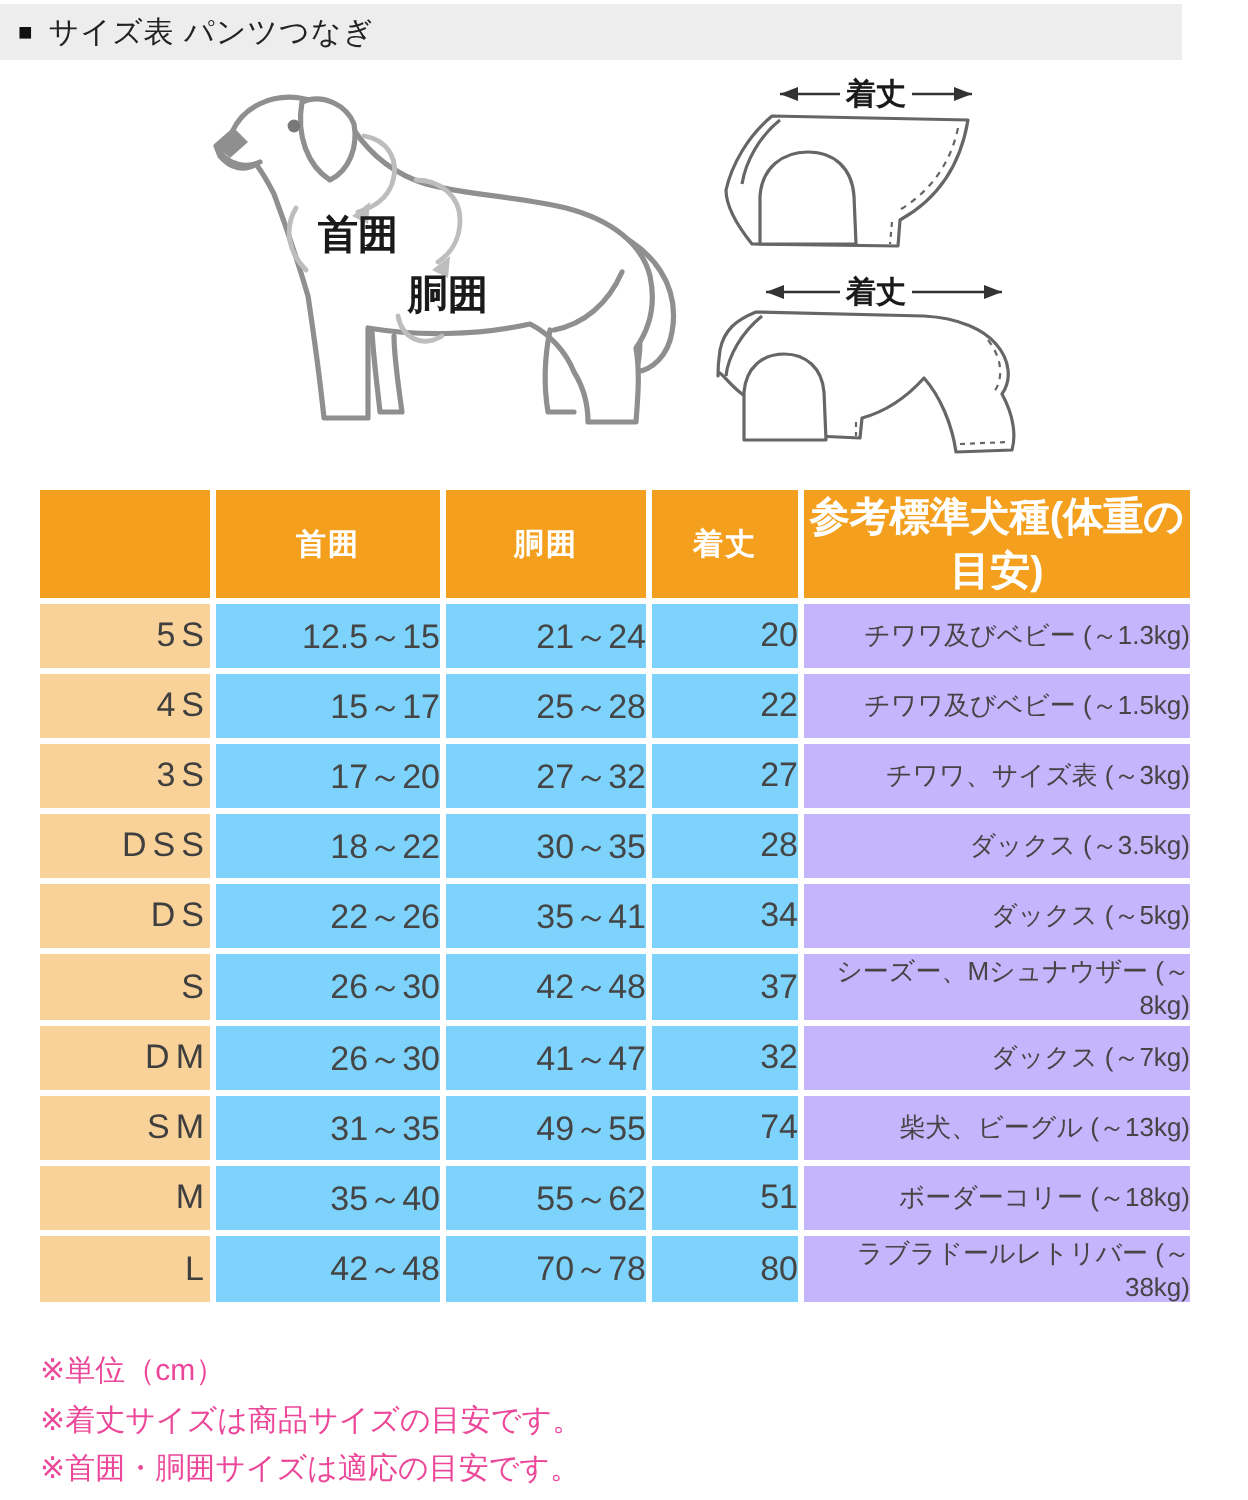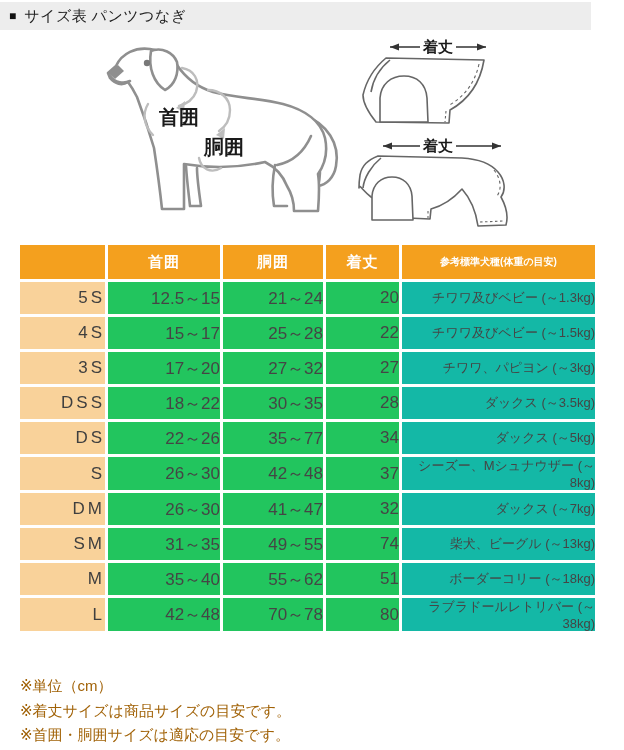--- a/index.html
+++ b/index.html
@@ -10,21 +10,21 @@
   #canvas {
     position:relative; width:624px; height:750px; background:#ffffff; overflow:hidden;
   }
   
   .titlebar {
     position:absolute; left:0; top:2px; width:591px; height:28px;
     background:#EDEDED; display:flex; align-items:center; padding-left:9px;
     color:#222;
   }
   .titlebar .bullet { font-size:12px; margin-right:8px; color:#111; }
-  .titlebar .title-text { font-size:15px; letter-spacing:0.5px;font-family:Liberation Serif, serif; }
+  .titlebar .title-text { font-size:15px; letter-spacing:0.5px; }
 
   
   .dog-svg { position:absolute; left:78px; top:40px; }
   .garment-svg { position:absolute; left:350px; top:38px; }
 
   svg text.jp-label { font-family:"Liberation Sans","DejaVu Sans",sans-serif; font-weight:bold; fill:#1a1a1a; }
 
   
   table.size-table {
     position:absolute; left:17px; top:242px;
@@ -33,30 +33,30 @@
   col.c-size  { width:85px; }
   col.c-neck  { width:112px; }
   col.c-girth { width:100px; }
   col.c-len   { width:73px; }
   col.c-breed { width:193px; }
 
   .size-table th {
     background:#F4A01E; color:#ffffff; font-weight:bold;
     font-size:15px; height:34px; text-align:center; letter-spacing:1px;
   }
-  .size-table th.breed-h { font-size:10px; letter-spacing:0;margin-left:18px; }
+  .size-table th.breed-h { font-size:20px; letter-spacing:0;margin-left:18px; }
   .size-table td { height:32px; text-align:right; vertical-align:middle; color:#454545; }
   .size-table td.size-cell {
     background:#F9D29A; font-size:17px; letter-spacing:3px; color:#3f3f3f;
   }
-  .size-table td.num-cell  { background:#22c55e; font-size:17px; }
-  .size-table td.breed-cell{ background:#14b8a6; font-size:13px; }
-
-  
-  .notes { position:absolute; left:20px; top:674px; color:#a16207; font-size:15px; line-height:24.5px; }
+  .size-table td.num-cell  { background:#7dd3fc; font-size:17px; }
+  .size-table td.breed-cell{ background:#c4b5fd; font-size:13px; }
+
+  
+  .notes { position:absolute; left:20px; top:674px; color:#ec4899; font-size:15px; line-height:24.5px; }
 </style>
 </head>
 <body>
 
 <div id="canvas">
 
   <div class="titlebar">
     <span class="bullet">■</span>
     <span class="title-text">サイズ表 パンツつなぎ</span>
   </div>
@@ -177,33 +177,33 @@
         <td class="num-cell">15～17</td>
         <td class="num-cell">25～28</td>
         <td class="num-cell">22</td>
         <td class="breed-cell">チワワ及びベビー (～1.5kg)</td>
       </tr>
       <tr>
         <td class="size-cell">3S</td>
         <td class="num-cell">17～20</td>
         <td class="num-cell">27～32</td>
         <td class="num-cell">27</td>
-        <td class="breed-cell">チワワ、パピヨン (～3kg)</td>
+        <td class="breed-cell">チワワ、サイズ表 (～3kg)</td>
       </tr>
       <tr>
         <td class="size-cell">DSS</td>
         <td class="num-cell">18～22</td>
         <td class="num-cell">30～35</td>
         <td class="num-cell">28</td>
         <td class="breed-cell">ダックス (～3.5kg)</td>
       </tr>
       <tr>
         <td class="size-cell">DS</td>
         <td class="num-cell">22～26</td>
-        <td class="num-cell">35～77</td>
+        <td class="num-cell">35～41</td>
         <td class="num-cell">34</td>
         <td class="breed-cell">ダックス (～5kg)</td>
       </tr>
       <tr>
         <td class="size-cell">S</td>
         <td class="num-cell">26～30</td>
         <td class="num-cell">42～48</td>
         <td class="num-cell">37</td>
         <td class="breed-cell">シーズー、Mシュナウザー (～8kg)</td>
       </tr>

